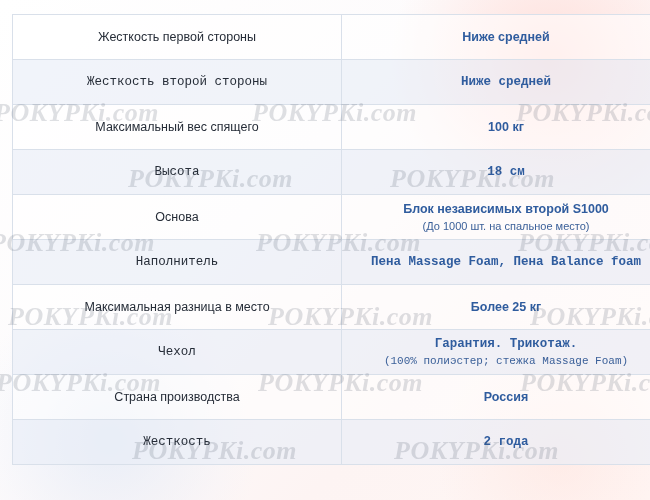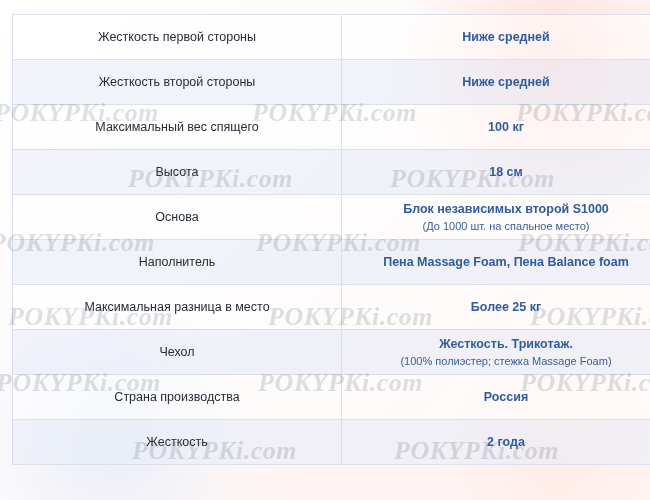--- a/index.html
+++ b/index.html
@@ -86,20 +86,21 @@
     font-weight: bold;
     line-height: 1.35;
   }
 
   
   .row-odd td {
     background: rgba(255,255,255,0.55);
   }
   .row-even td {
     background: rgba(232,238,247,0.62);
+    font-family: Liberation Mono, monospace;
   }
 
   .value-sub {
     display: block;
     font-weight: normal;
     font-size: 11px;
     color: #3b6099;
     margin-top: 1px;
   }
 
@@ -189,21 +190,21 @@
       </tr>
       <tr class="row-odd">
         <td class="col-label">Максимальная разница в место</td>
         <td class="col-value">
           <span>Более 25 кг</span>
         </td>
       </tr>
       <tr class="row-even">
         <td class="col-label">Чехол</td>
         <td class="col-value">
-          <span>Жесткость. Трикотаж.</span>
+          <span>Гарантия. Трикотаж.</span>
           <span class="value-sub">(100% полиэстер; стежка Massage Foam)</span>
         </td>
       </tr>
       <tr class="row-odd">
         <td class="col-label">Страна производства</td>
         <td class="col-value">
           <span>Россия</span>
         </td>
       </tr>
       <tr class="row-even">

